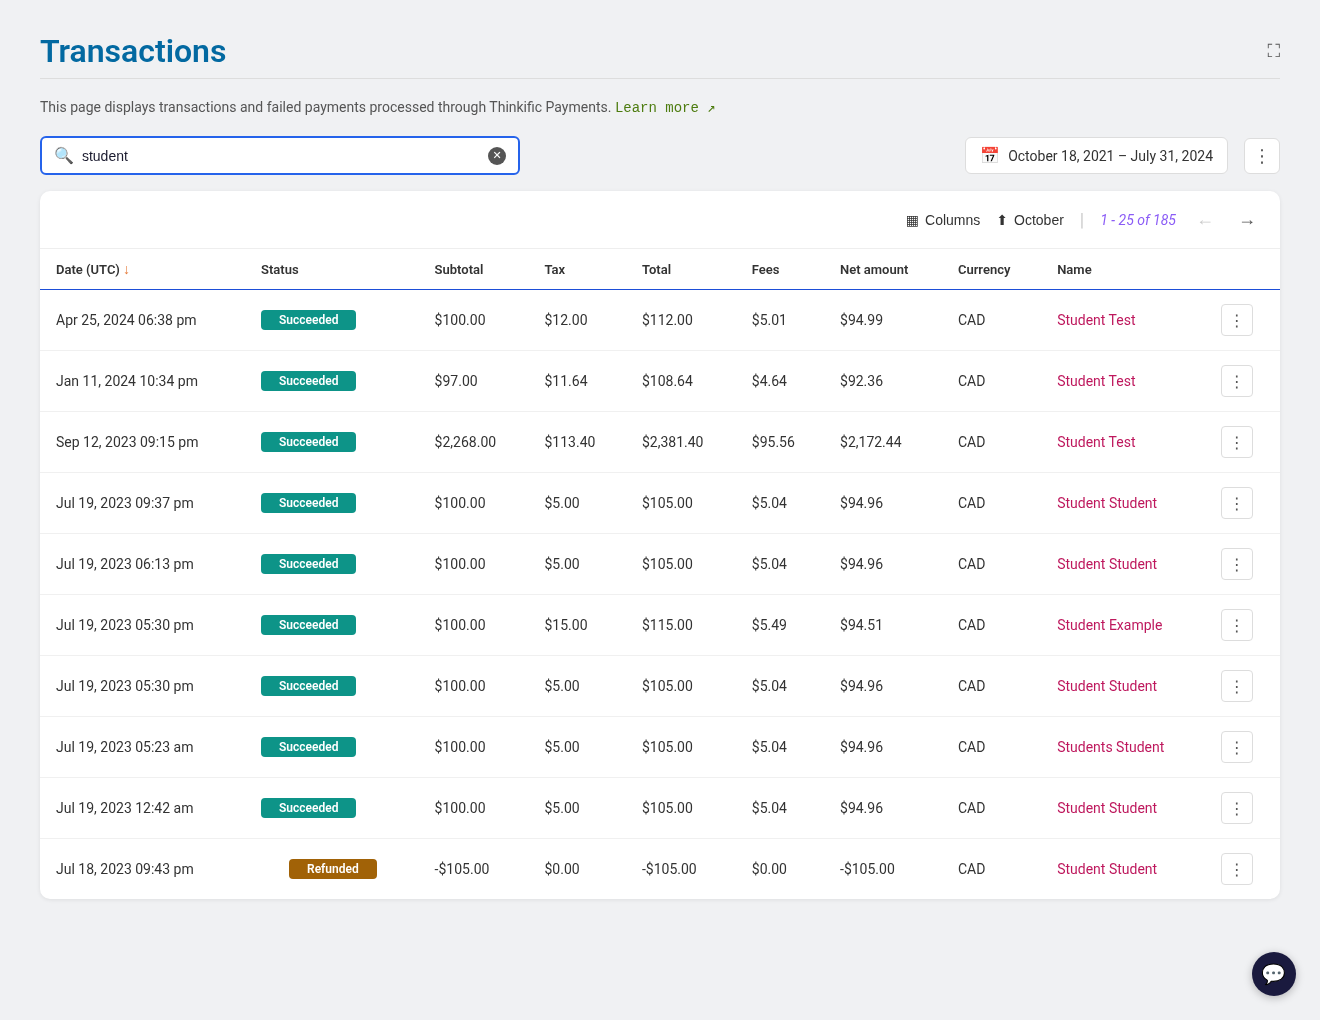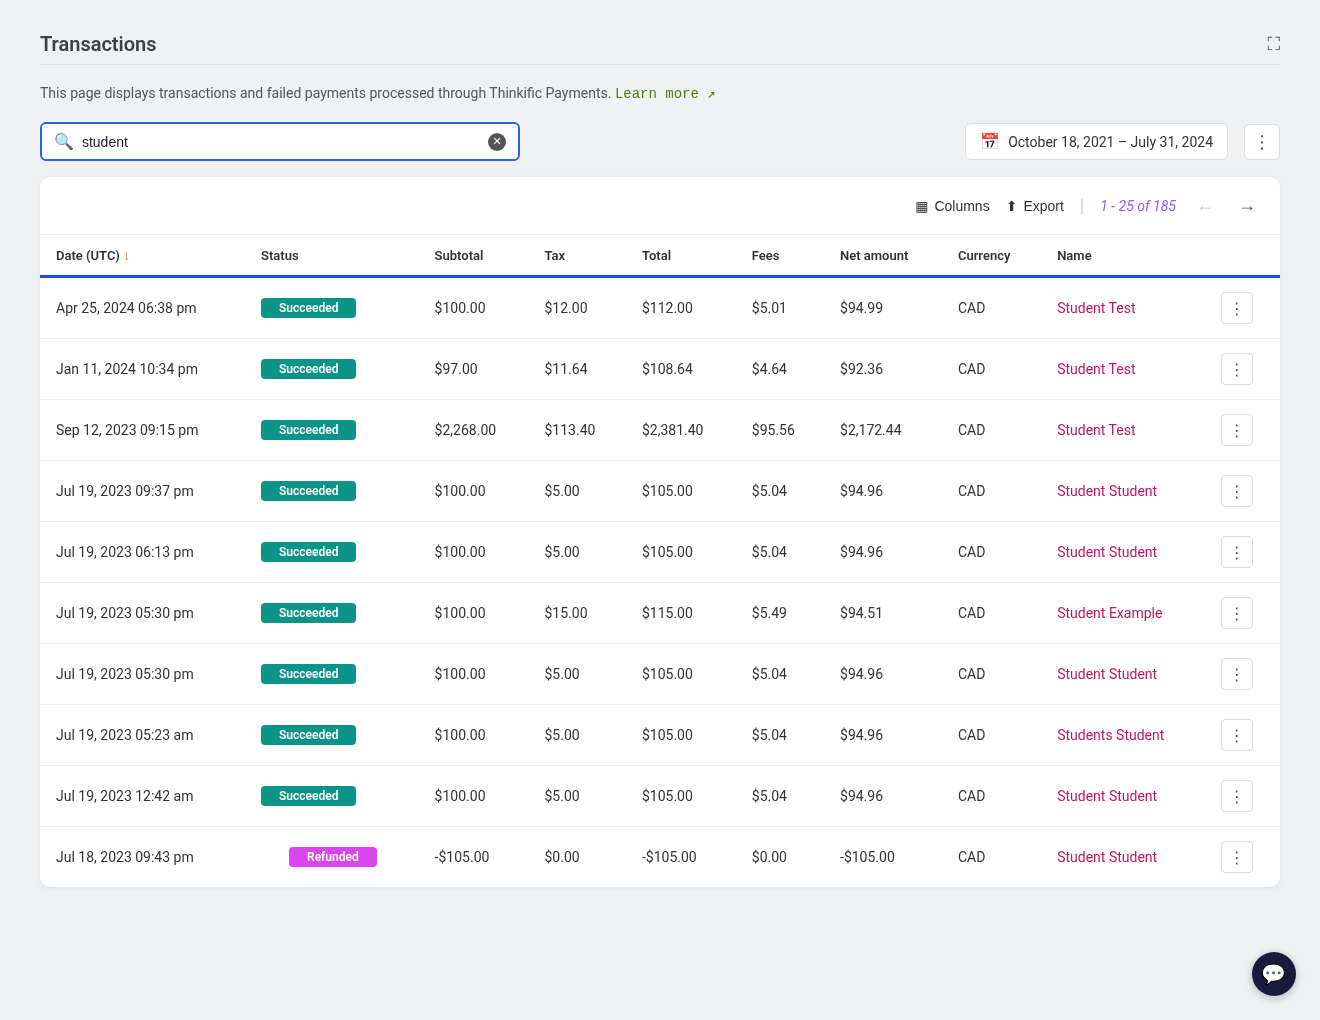--- a/index.html
+++ b/index.html
@@ -14,23 +14,23 @@
       min-height: 1020px;
       padding: 32px 40px;
     }
     .page-header {
       display: flex;
       align-items: center;
       justify-content: space-between;
       margin-bottom: 8px;
     }
     .page-title {
-      font-size: 20px;
+      font-size: 32px;
       font-weight: 600;
-      color: #404040;
+      color: #0369a1;
     }
     .expand-icon {
       cursor: pointer;
       color: #555;
       font-size: 18px;
     }
     .page-description {
       font-size: 14px;
       color: #555;
       margin-bottom: 20px;
@@ -162,21 +162,21 @@
     }
     .pagination-btn.disabled {
       color: #ccc;
       cursor: default;
     }
     table {
       width: 100%;
       border-collapse: collapse;
     }
     thead tr {
-      border-bottom: 3px solid #1d4ed8;
+      border-bottom: 1px solid #1d4ed8;
       padding-left: 43px;
     }
     th {
       text-align: left;
       padding: 12px 16px;
       font-size: 13px;
       font-weight: 600;
       color: #333;
       white-space: nowrap;
     }
@@ -192,21 +192,21 @@
     .status-badge {
       display: inline-block;
       padding: 3px 18px;
       border-radius: 4px;
       font-size: 12px;
       font-weight: 600;
       color: #fff;
       text-transform: capitalize;
     }
     .status-succeeded { background: #0d9488; }
-    .status-refunded { background: #d946ef; margin-left: 28px; }
+    .status-refunded { background: #a16207; margin-left: 28px; }
     .name-link {
       color: #be185d;
       text-decoration: none;
       cursor: pointer;
     }
     .row-more-btn {
       background: #fff;
       border: 1px solid #ddd;
       border-radius: 4px;
       width: 32px;
@@ -268,21 +268,21 @@
   </div>
 
   <div class="table-card">
     <div class="table-toolbar">
       <button class="tb-btn">
         <span>▦</span>
         <span>Columns</span>
       </button>
       <button class="tb-btn">
         <span>⬆</span>
-        <span>Export</span>
+        <span>October</span>
       </button>
       <span class="tb-separator">|</span>
       <span class="pagination-info">1 - 25 of 185</span>
       <button class="pagination-btn disabled">←</button>
       <button class="pagination-btn">→</button>
     </div>
 
     <table>
       <thead>
         <tr>

